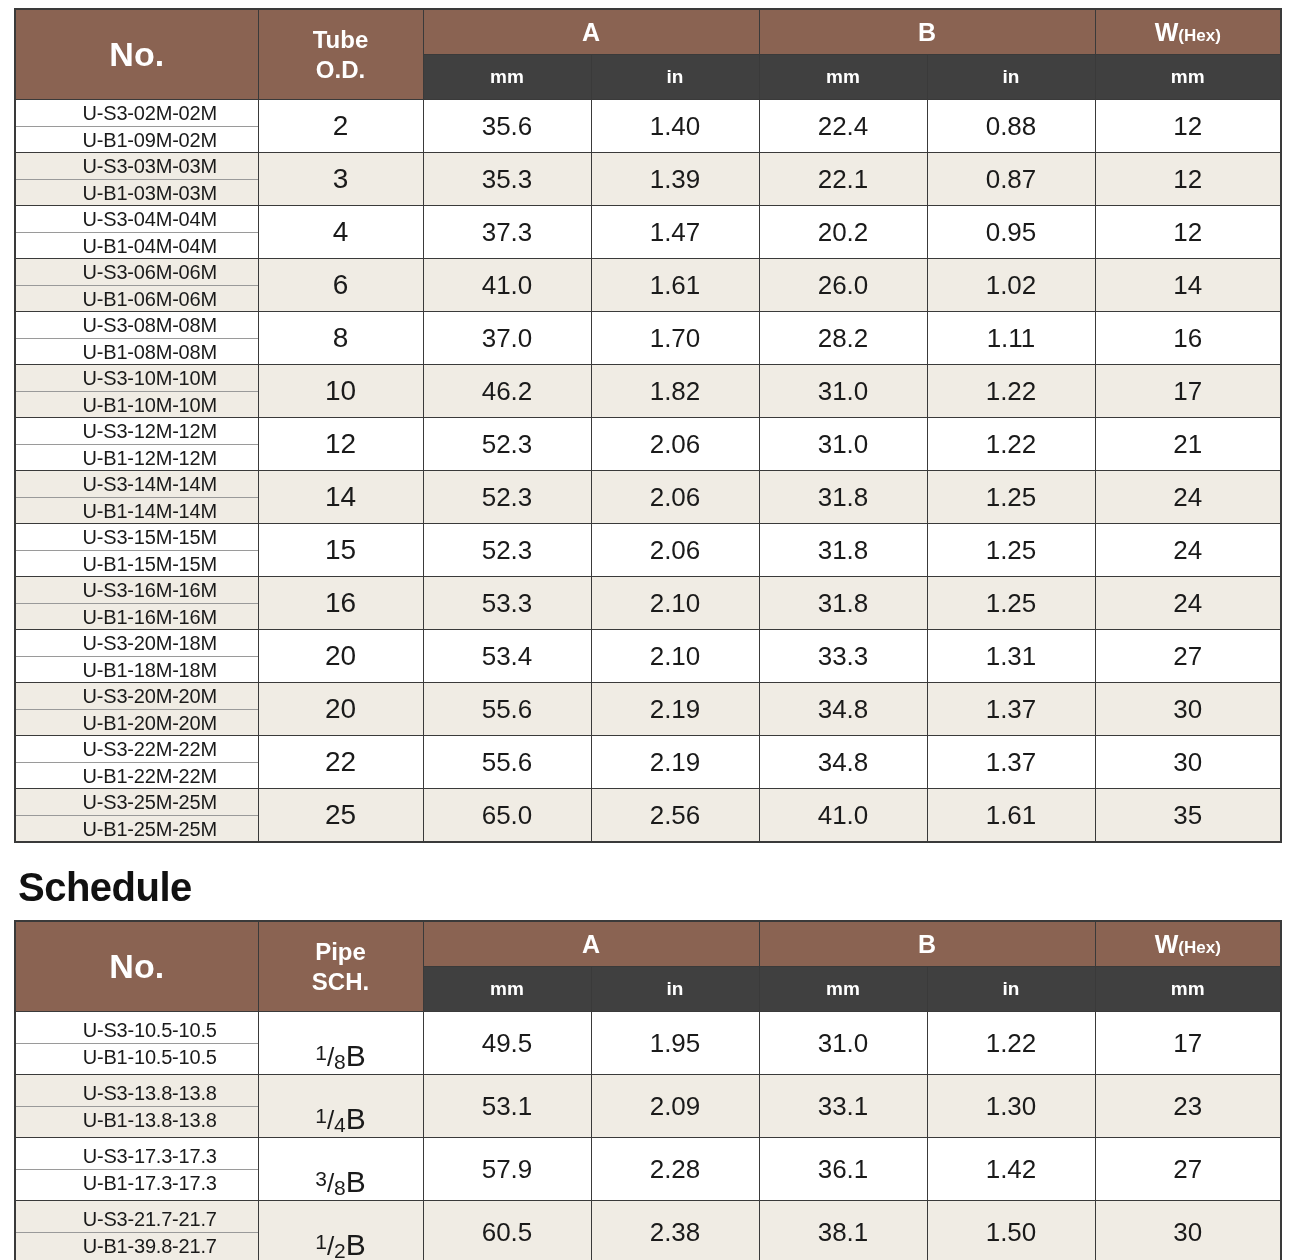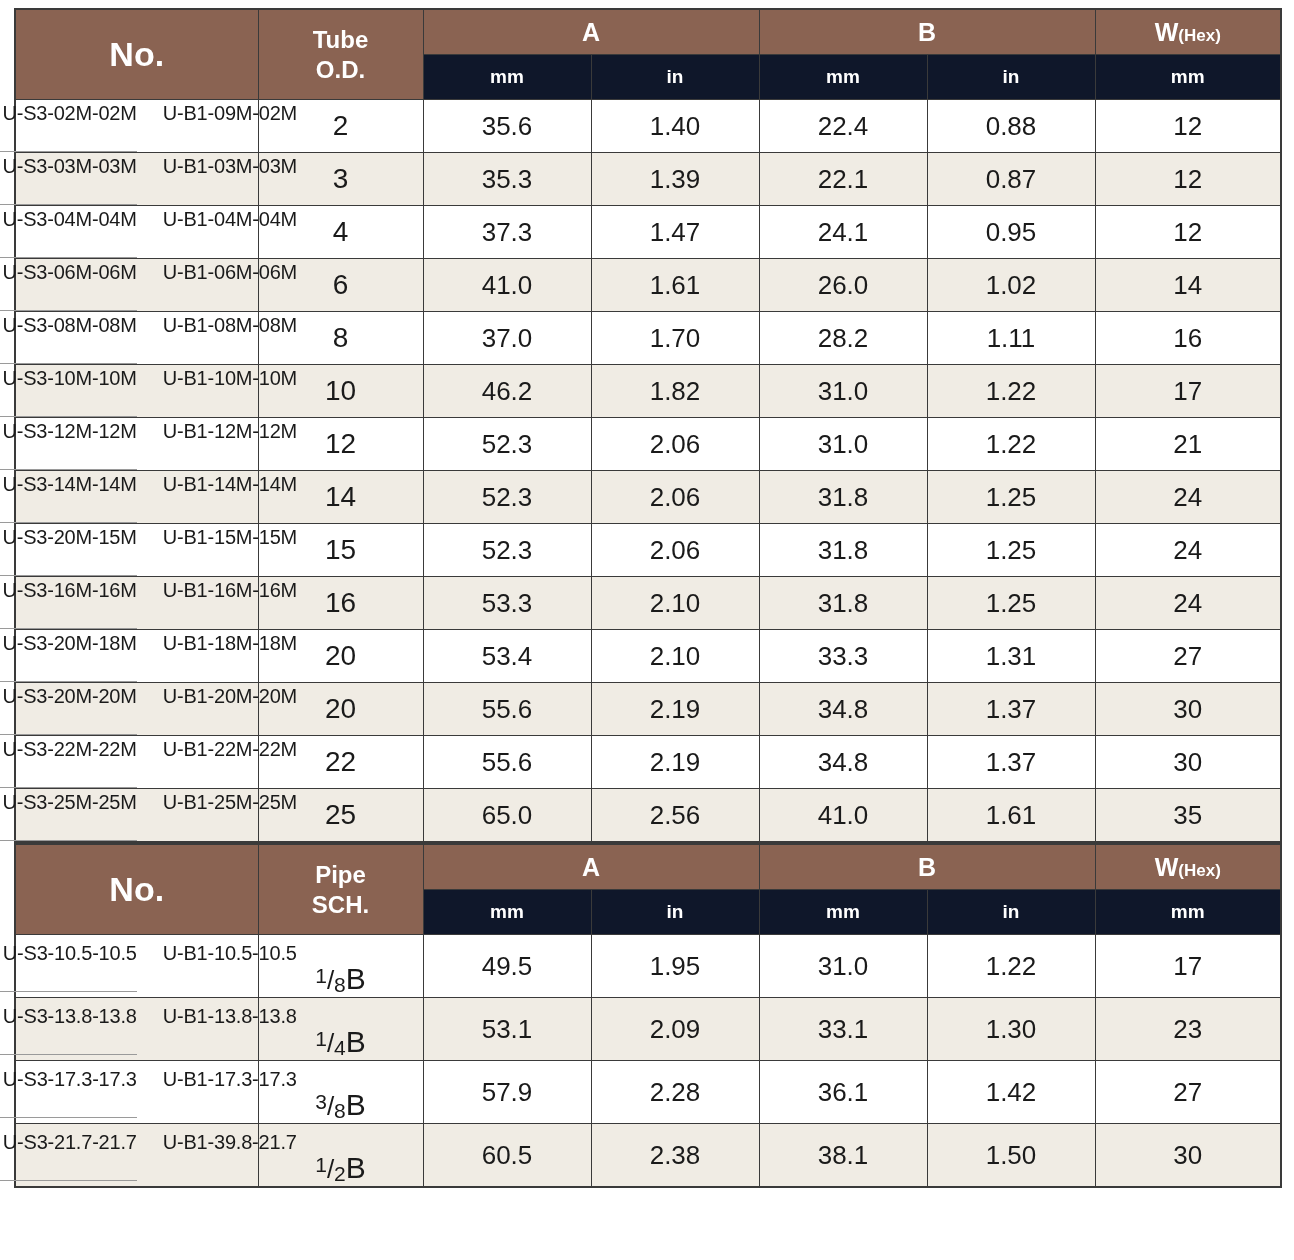--- a/index.html
+++ b/index.html
@@ -55,21 +55,21 @@
     font-size: 24px;
     line-height: 1.25;
     height: 88px;
     font-weight: bold;
   }
   .hd-grp {
     font-size: 25px;
     height: 44px;
   }
   .hd-unit {
-    background: #0f172a;
+    background: #404040;
     color: #ffffff;
     font-size: 19px;
     font-weight: bold;
     height: 44px;
   }
   .hd-w {
     font-size: 25px;
     height: 44px;
   }
   .hd-w .hex {
@@ -81,20 +81,21 @@
   
   tbody tr.odd td { background: #ffffff; }
   tbody tr.even td { background: #f0ece4; }
 
   td.no-cell {
     padding: 0;
     text-align: left;
   }
   .no-inner {
     display: flex;
+    flex-direction: column;
     justify-content: center;
     height: 52px;
   }
   .no-line {
     font-size: 20px;
     line-height: 26px;
     padding-left: 26px;
     letter-spacing: -0.2px;
     white-space: nowrap;
   }
@@ -200,21 +201,21 @@
         <tr class="odd">
           <td class="no-cell">
             <div class="no-inner">
               <div class="no-line top">U-S3-04M-04M</div>
               <div class="no-line">U-B1-04M-04M</div>
             </div>
           </td>
           <td class="od">4</td>
           <td class="val">37.3</td>
           <td class="val">1.47</td>
-          <td class="val">24.1</td>
+          <td class="val">20.2</td>
           <td class="val">0.95</td>
           <td class="val">12</td>
         </tr>
         <tr class="even">
           <td class="no-cell">
             <div class="no-inner">
               <div class="no-line top">U-S3-06M-06M</div>
               <div class="no-line">U-B1-06M-06M</div>
             </div>
           </td>
@@ -277,21 +278,21 @@
           <td class="od">14</td>
           <td class="val">52.3</td>
           <td class="val">2.06</td>
           <td class="val">31.8</td>
           <td class="val">1.25</td>
           <td class="val">24</td>
         </tr>
         <tr class="odd">
           <td class="no-cell">
             <div class="no-inner">
-              <div class="no-line top">U-S3-20M-15M</div>
+              <div class="no-line top">U-S3-15M-15M</div>
               <div class="no-line">U-B1-15M-15M</div>
             </div>
           </td>
           <td class="od">15</td>
           <td class="val">52.3</td>
           <td class="val">2.06</td>
           <td class="val">31.8</td>
           <td class="val">1.25</td>
           <td class="val">24</td>
         </tr>
@@ -361,20 +362,21 @@
           <td class="od">25</td>
           <td class="val">65.0</td>
           <td class="val">2.56</td>
           <td class="val">41.0</td>
           <td class="val">1.61</td>
           <td class="val">35</td>
         </tr>
       </tbody>
   </table>
 
+  <h2 class="section-title">Schedule</h2>
 
   <table class="spec">
     <colgroup>
       <col class="c-no">
         <col class="c-od">
         <col class="c-amm">
         <col class="c-ain">
         <col class="c-bmm">
         <col class="c-bin">
         <col class="c-w">

